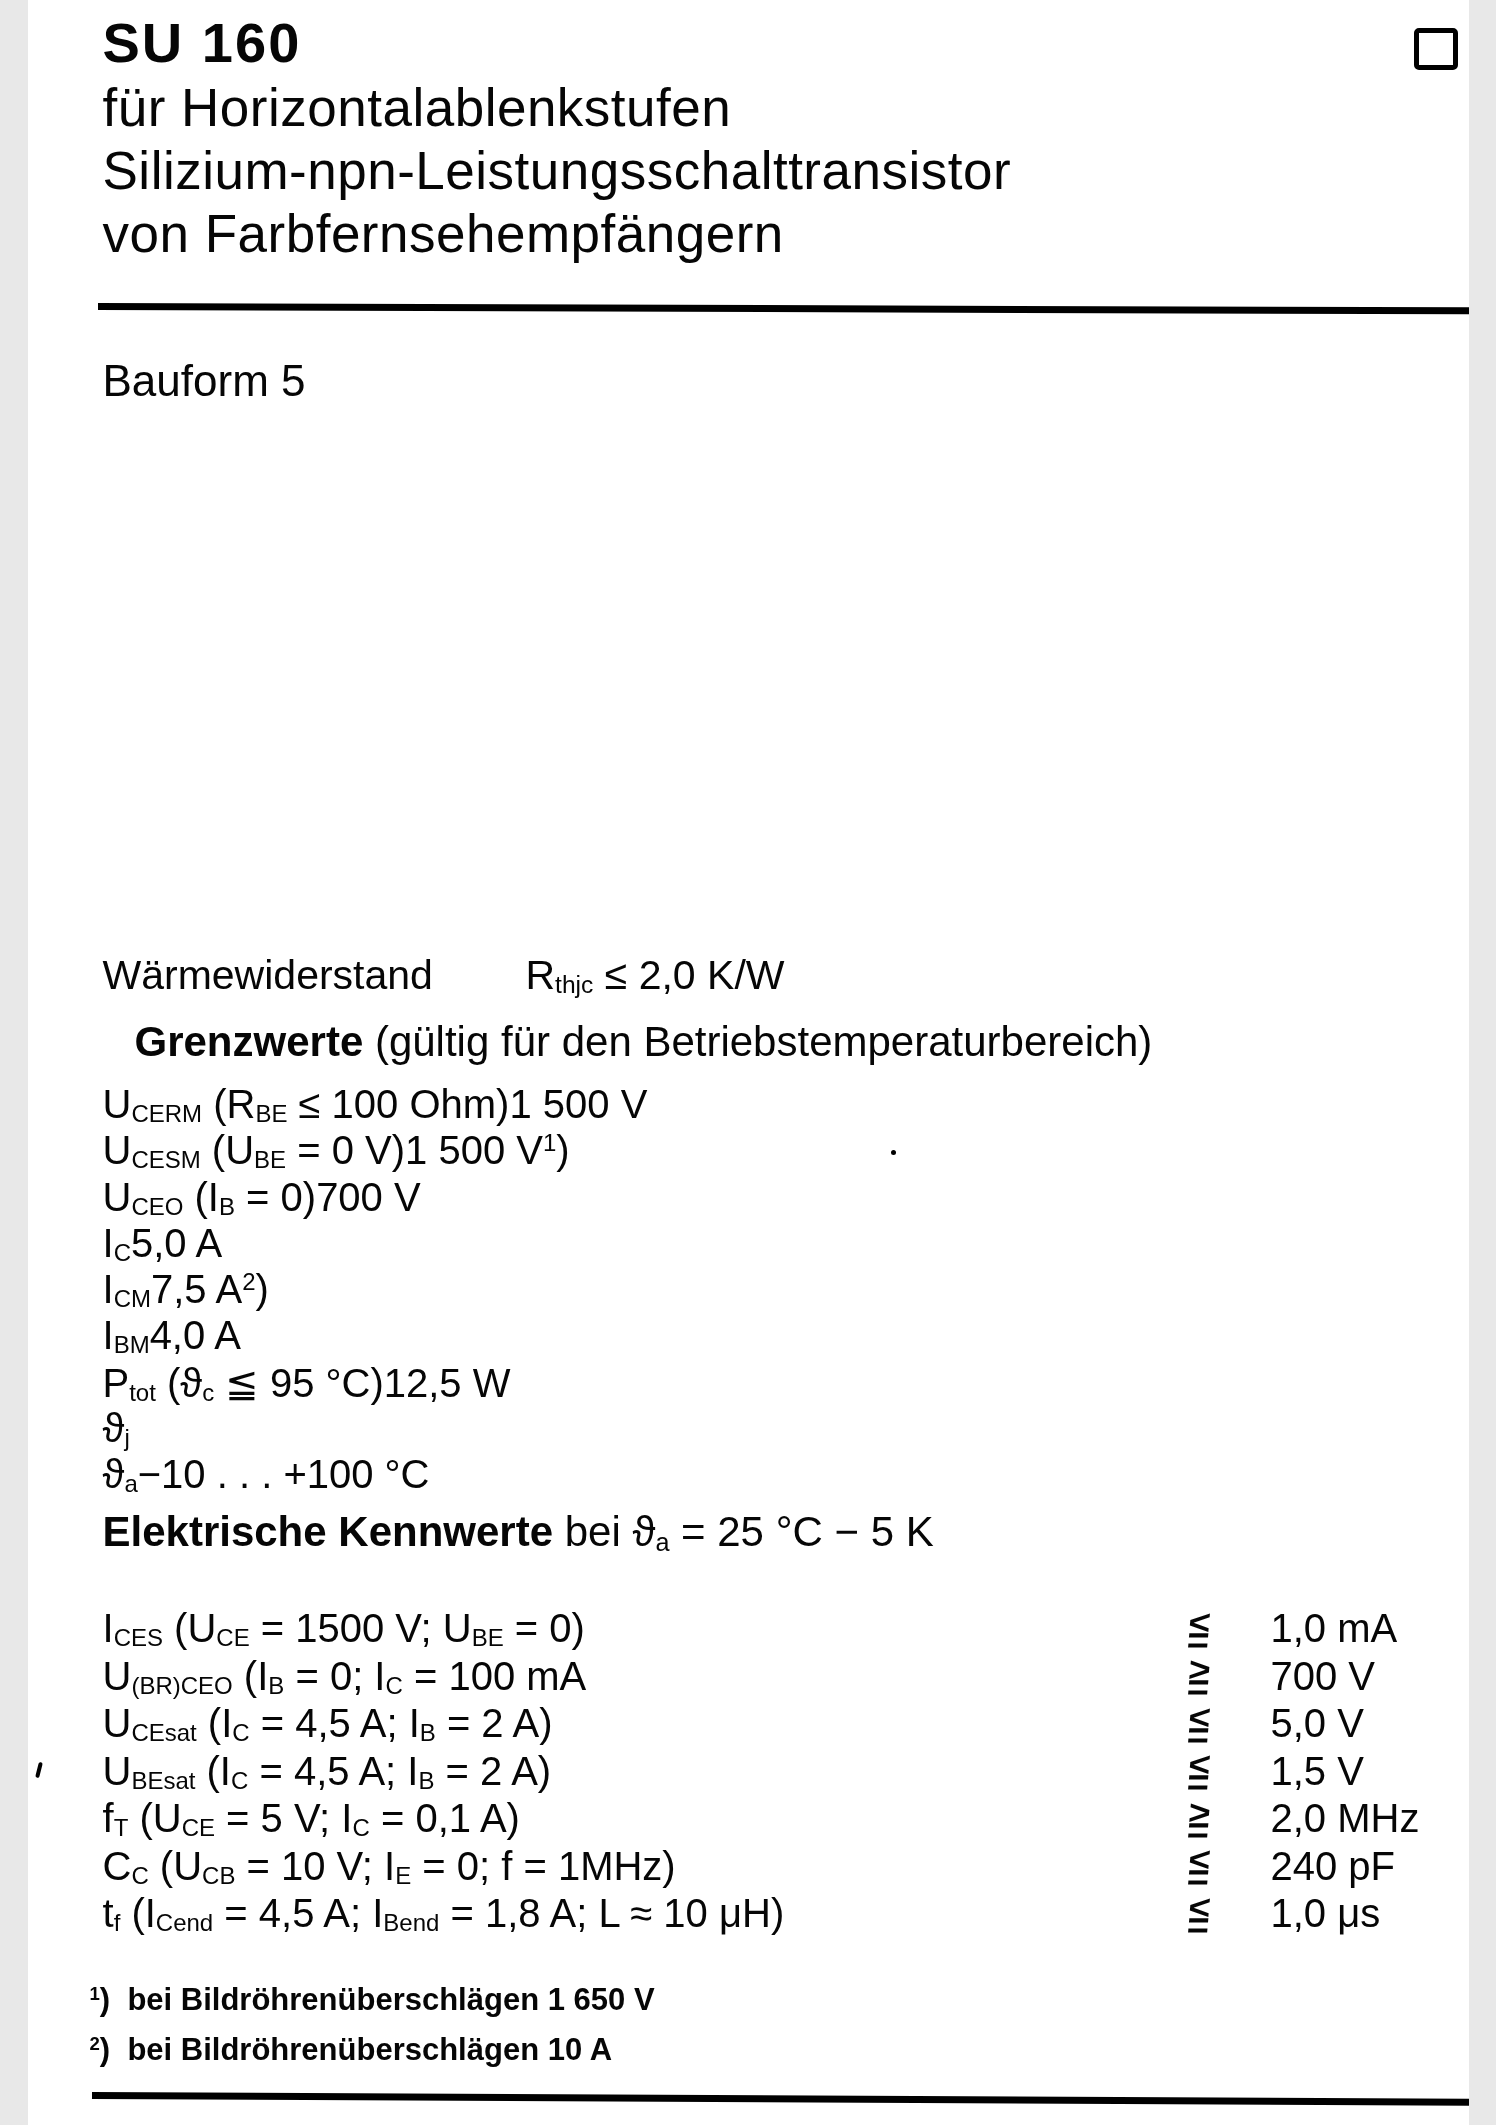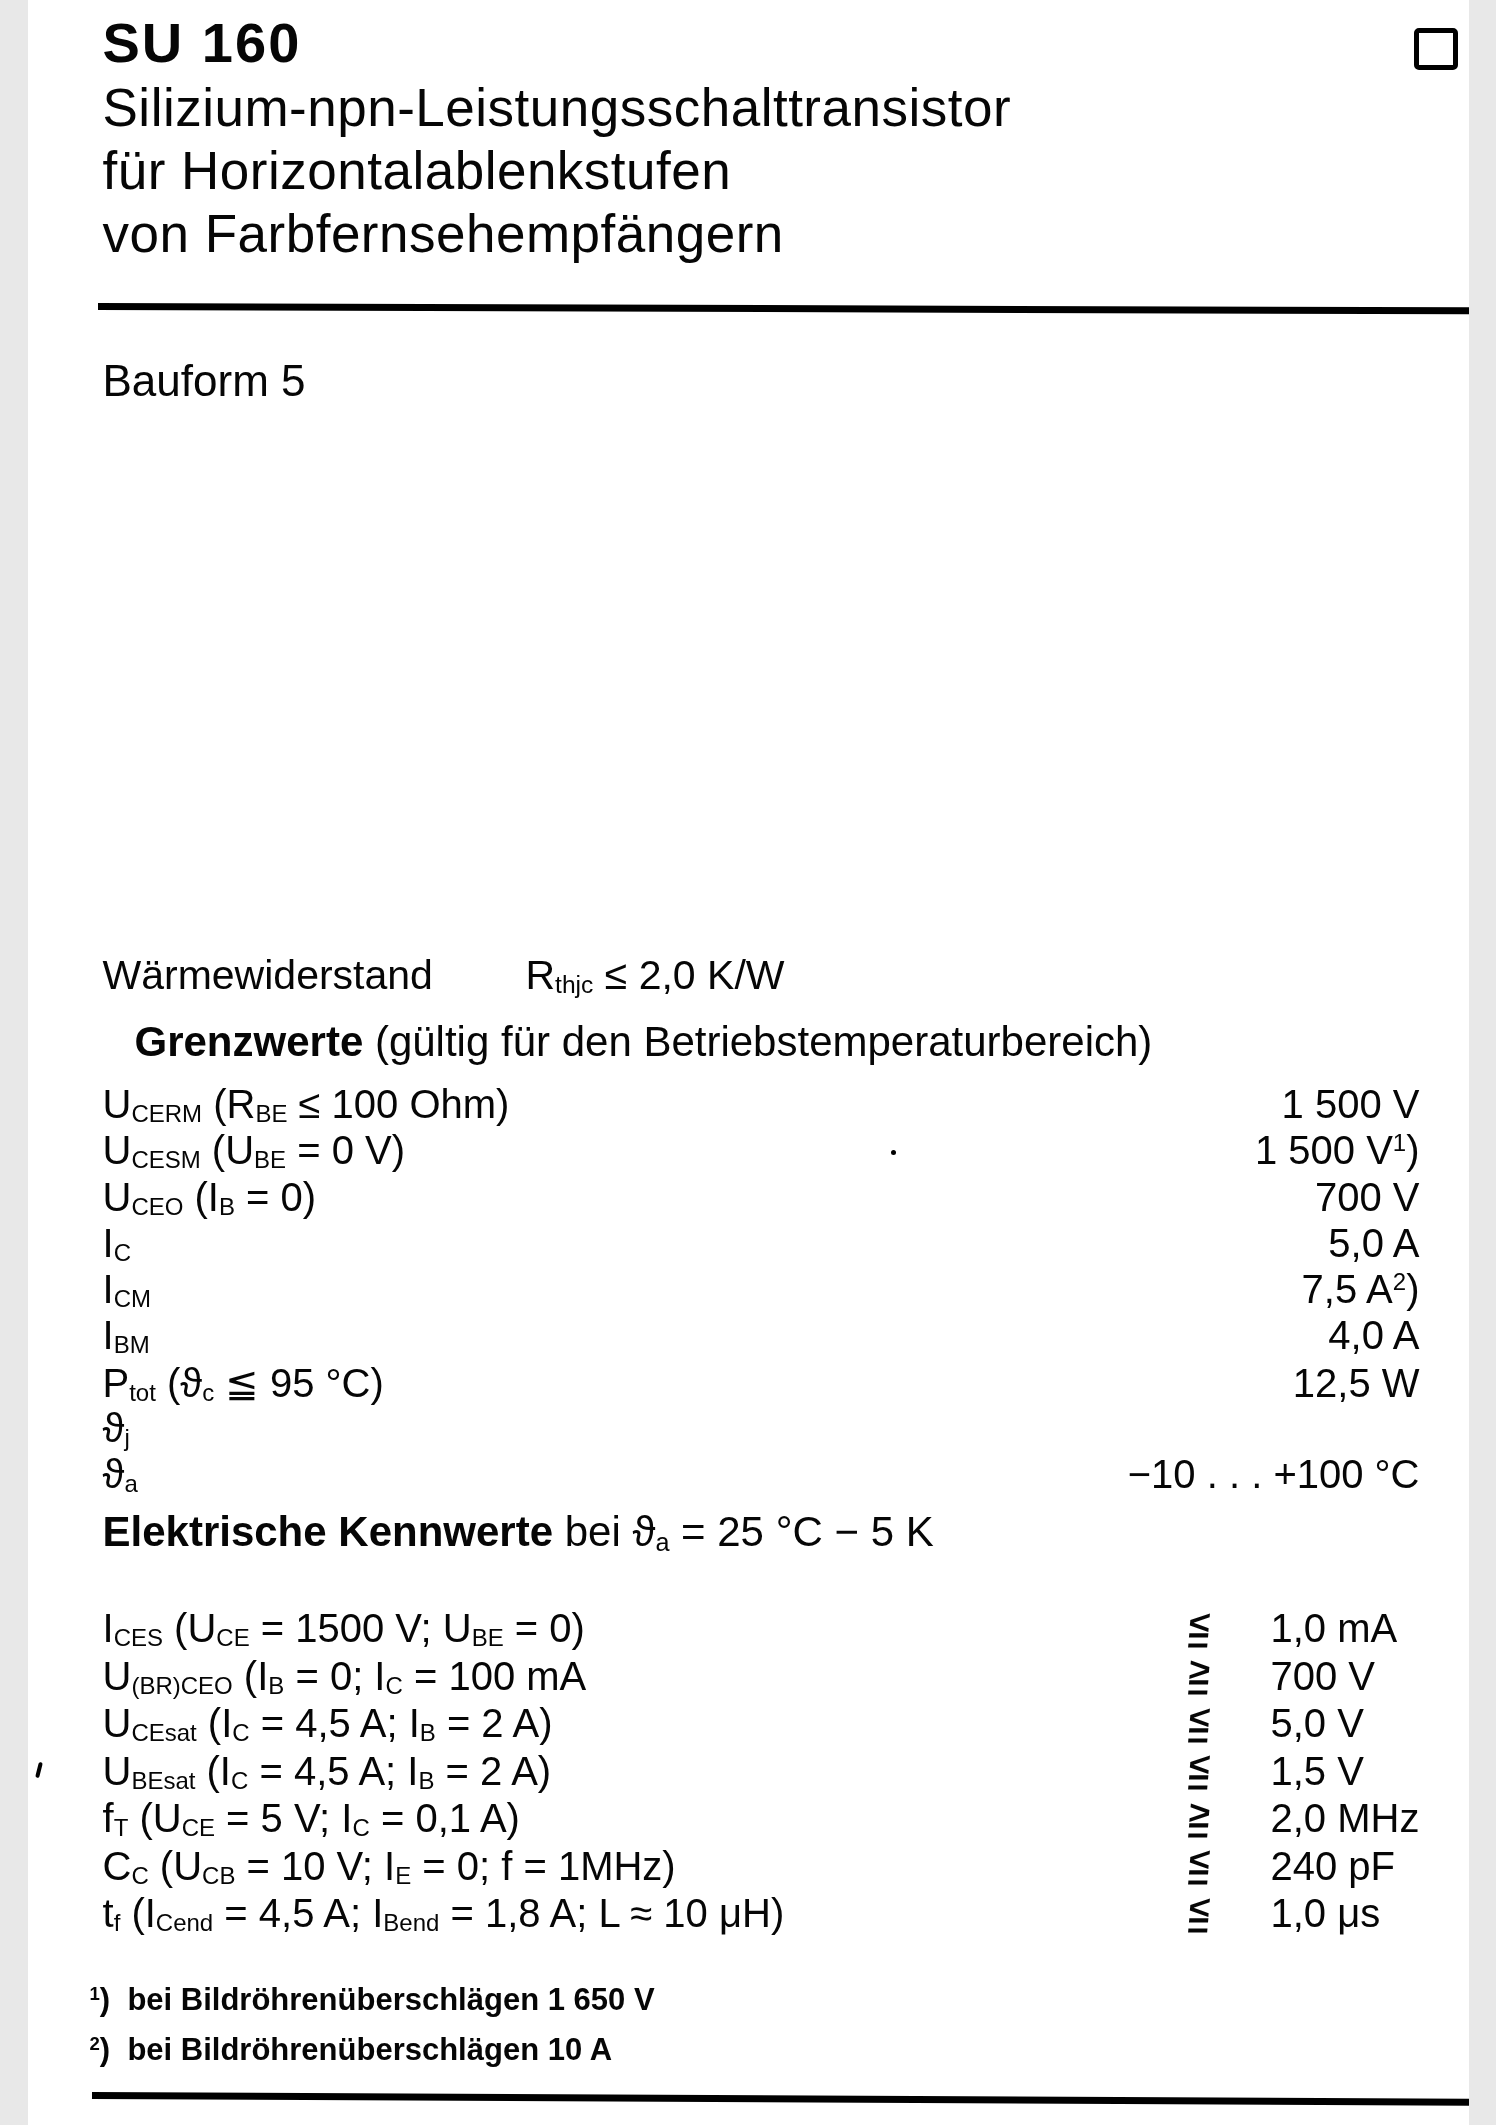--- a/index.html
+++ b/index.html
@@ -19,21 +19,21 @@
   
   .thermal-label{position:absolute;left:75px;top:952px;font-size:41px;}
   .thermal-formula{position:absolute;left:498px;top:952px;font-size:41px;}
   
   .section-heading{position:absolute;left:75px;font-size:42px;white-space:nowrap;}
   .gw-heading{top:1018px;margin-left:32px;}
   .kw-heading{top:1508px;text-align:center;}
   .heading-bold{font-weight:bold;}
   
   .gw-rows{position:absolute;left:75px;top:1082px;width:1317px;}
-  .g-row{display:flex;justify-content:space-between;align-items:baseline;height:46.3px;font-size:40px;white-space:nowrap;}
+  .g-row{display:flex;align-items:baseline;height:46.3px;font-size:40px;white-space:nowrap;}
   .g-value{text-align:right;}
   
   .kw-rows{position:absolute;left:75px;top:1606px;width:1380px;}
   .k-row{display:flex;align-items:baseline;height:47.5px;font-size:40px;white-space:nowrap;}
   .k-param{width:1052px;}
   .k-rel{width:88px;text-align:center;align-self:center;transform:skewX(-5deg);}
   .k-rel .ang{display:block;font-size:38px;line-height:24px;height:24px;font-weight:bold;transform:scaleY(0.9);}
   .k-rel .eq{display:block;font-size:38px;line-height:12px;height:16px;font-weight:bold;}
   .k-value{margin-left:28px;}
   
@@ -52,22 +52,22 @@
 </style>
 </head>
 <body>
 
 <div class="page">
 
   <div class="product">SU 160</div>
   <div class="logo-box"></div>
 
   <div class="subtitle">
+    <div>für Horizontalablenkstufen</div>
     <div>Silizium-npn-Leistungsschalttransistor</div>
-    <div>für Horizontalablenkstufen</div>
     <div>von Farbfernsehempfängern</div>
   </div>
 
   <div class="rule rule-top"></div>
 
   <div class="bauform">Bauform 5</div>
 
   <div class="thermal-label">Wärmewiderstand</div>
   <div class="thermal-formula" id="thermal-formula">R<span class="sb">thjc</span> ≤ 2,0 K/W</div>
 

